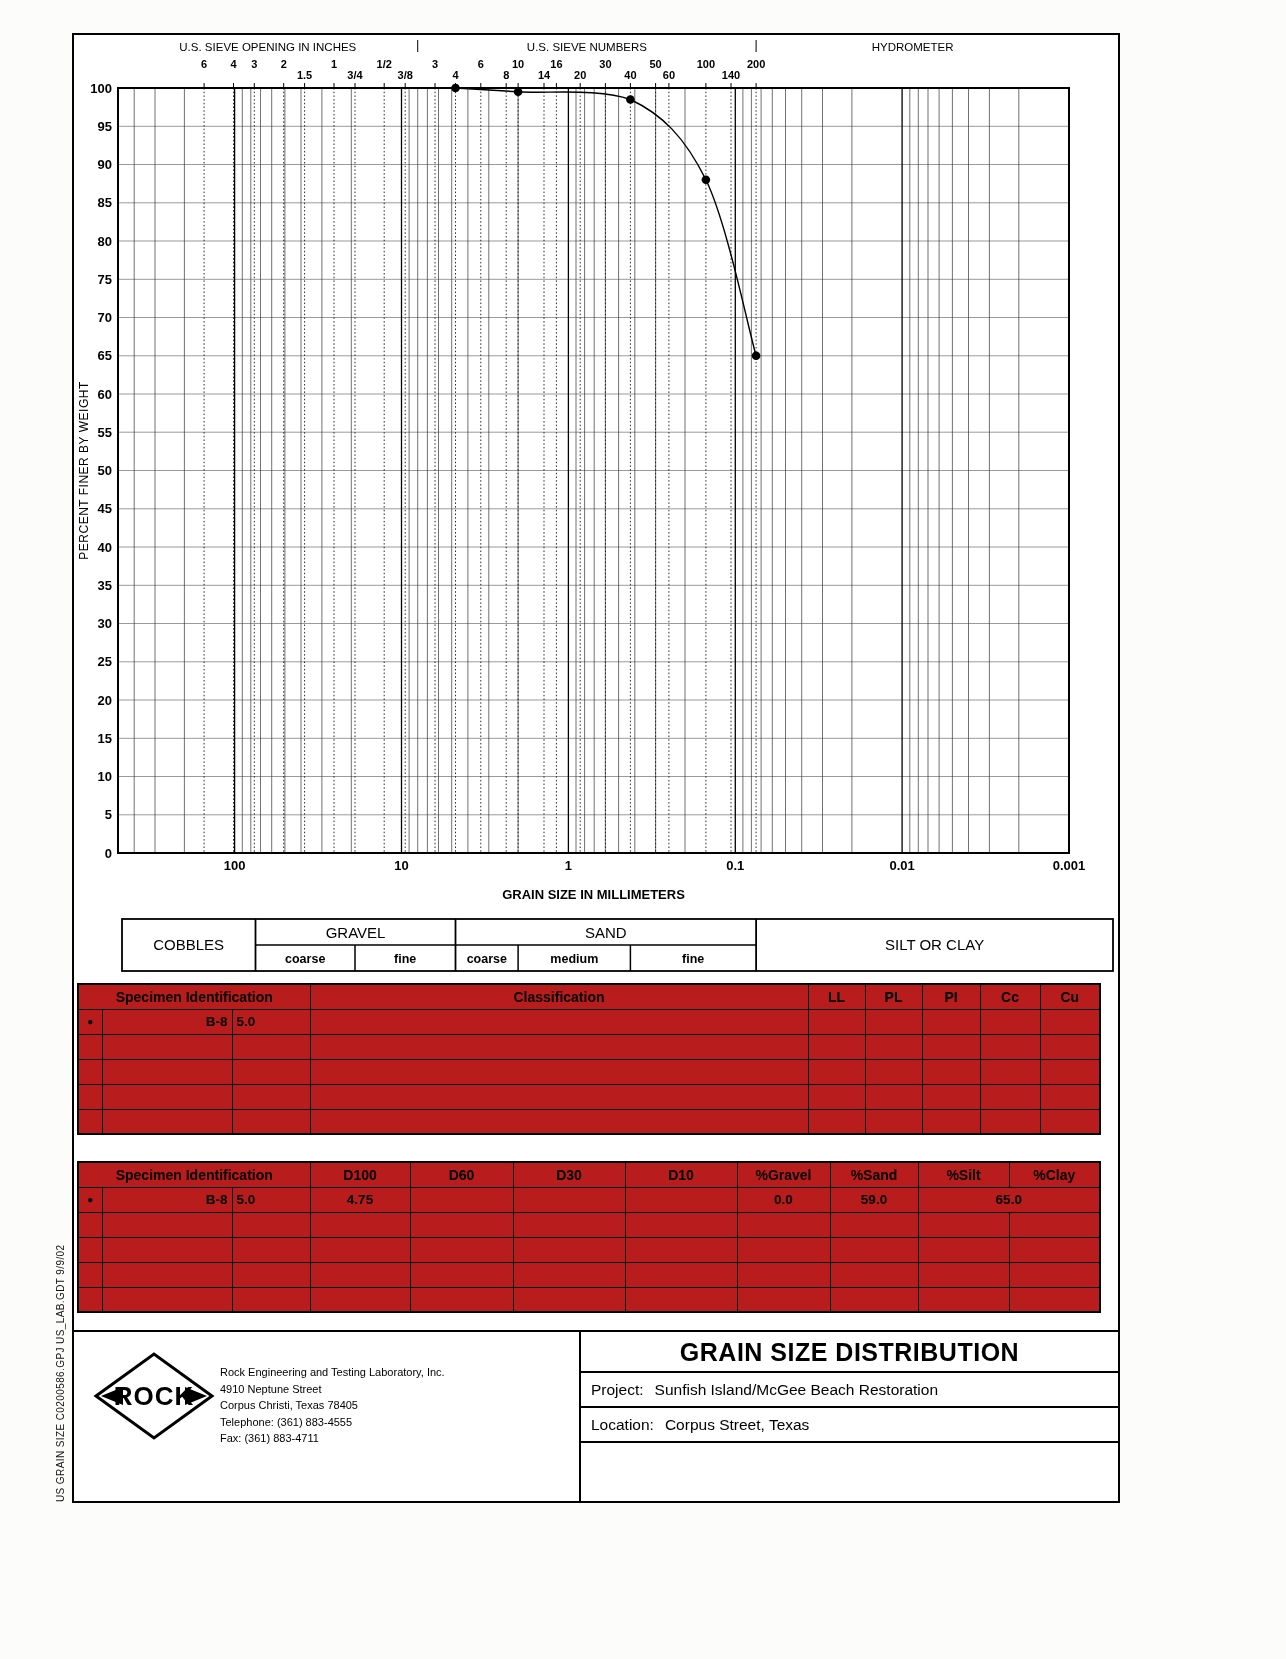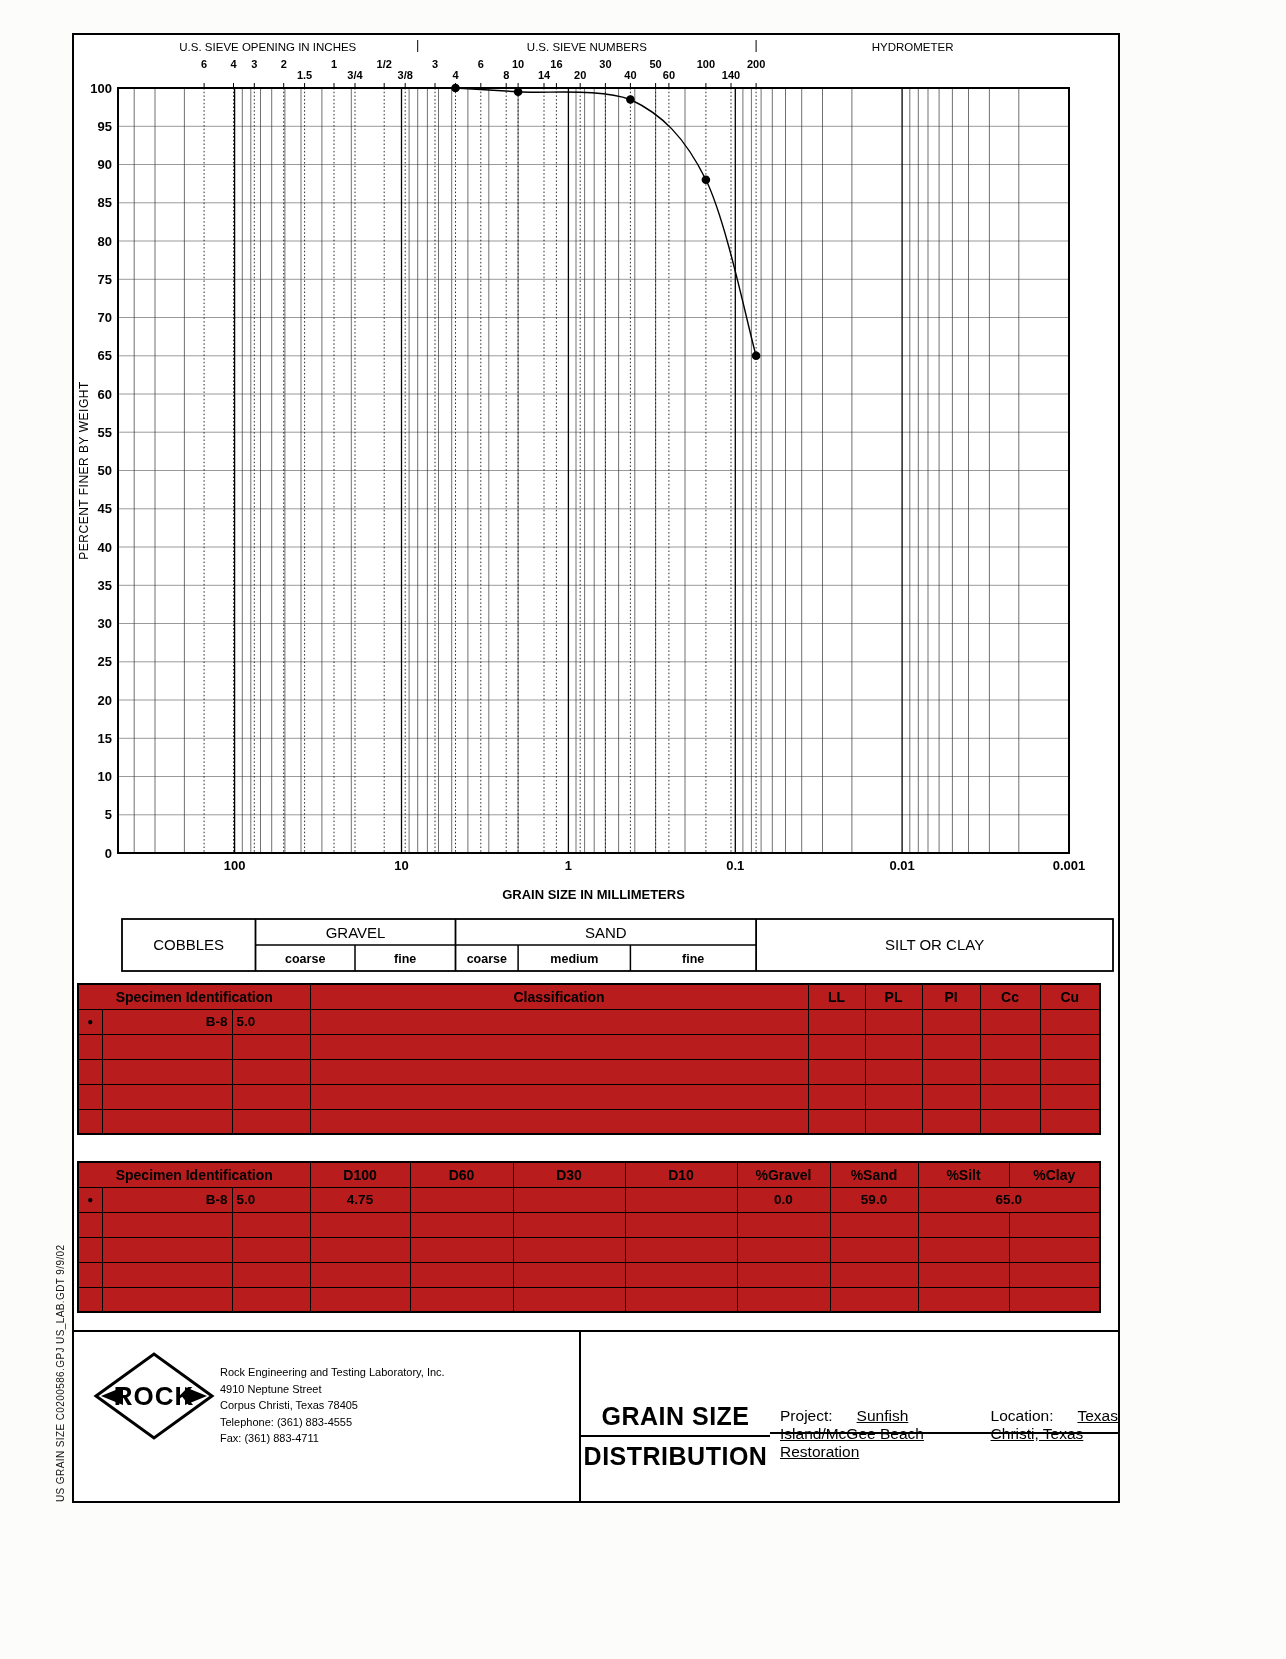--- a/index.html
+++ b/index.html
@@ -37,32 +37,32 @@
   .footer {
     position: absolute; left: 0; top: 1295px; width: 1044px; height: 171px;
     border-top: 2px solid #000; display: flex; background: #fff;
   }
   .footer-left { width: 507px; border-right: 2px solid #000; position: relative; }
   .logo-svg { position: absolute; left: 18px; top: 16px; }
   .company-lines {
     position: absolute; left: 146px; top: 32px;
     font-size: 11px; line-height: 16.5px;
   }
-  .footer-right { flex: 1; display: flex; flex-direction: row; align-items: center; }
+  .footer-right { flex: 1; display: flex; flex-direction: column; }
   .footer-title {
     height: 41px; border-bottom: 2px solid #000;
     text-align: center; font-size: 25px; font-weight: bold;
     line-height: 40px; letter-spacing: 0.5px;
   }
   .footer-row {
     height: 35px; border-bottom: 2px solid #000;
     font-size: 15.5px; padding: 8px 0 0 10px;
   }
   .footer-row.last { border-bottom: none; flex: 1; padding-top: 10px; }
-  .footer-row .val { margin-left: 24px; text-decoration: underline; }
+  .footer-row .val { margin-left: 11px; }
 
   .side-note {
     position: absolute; left: 55px; top: 1502px;
     transform: rotate(-90deg); transform-origin: 0 0;
     font-size: 10px; letter-spacing: 0.4px; white-space: nowrap; color: #111;
   }
 </style>
 </head>
 <body>
 
@@ -482,18 +482,18 @@
           <div>Telephone:  (361) 883-4555</div>
           <div>Fax:  (361) 883-4711</div>
         </div>
     </div>
     <div class="footer-right">
       <div class="footer-title">GRAIN SIZE DISTRIBUTION</div>
       <div class="footer-row">
         <span class="lbl">Project:</span><span class="val">Sunfish Island/McGee Beach Restoration</span>
       </div>
       <div class="footer-row">
-        <span class="lbl">Location:</span><span class="val">Texas Christi, Texas</span>
+        <span class="lbl">Location:</span><span class="val">Corpus Street, Texas</span>
       </div>
     </div>
   </div>
 
 </div>
 
 </body></html>

